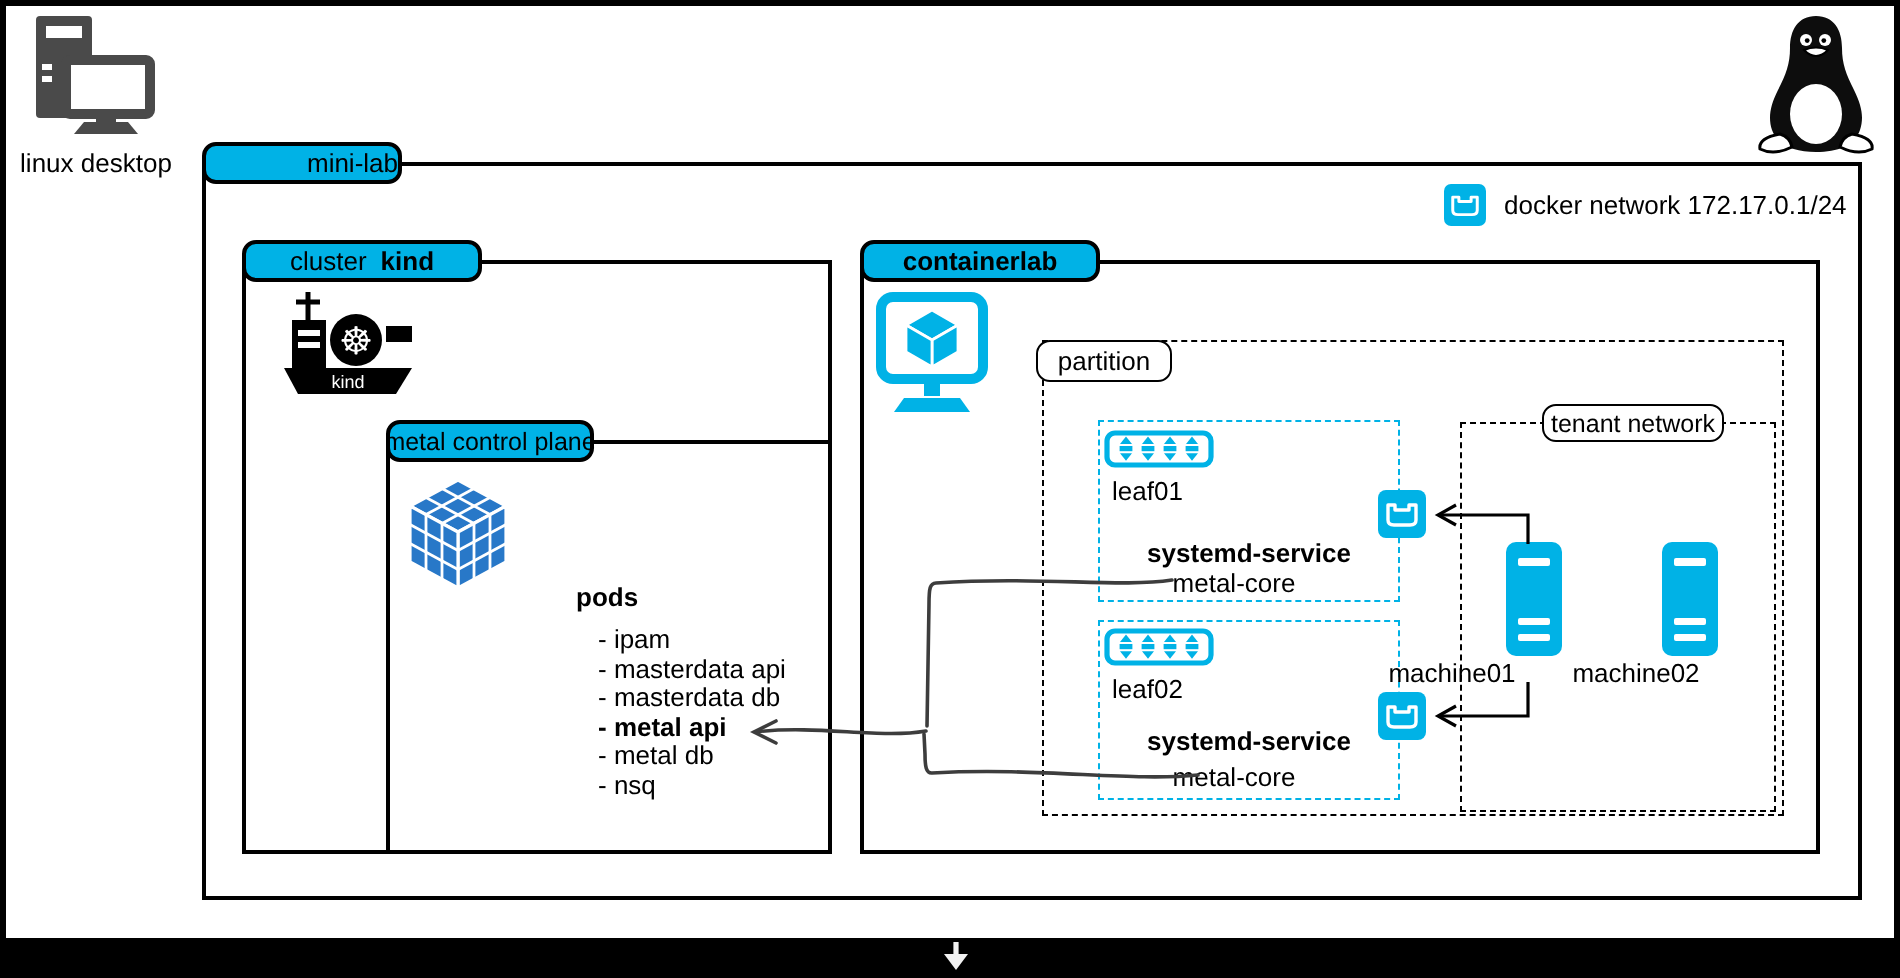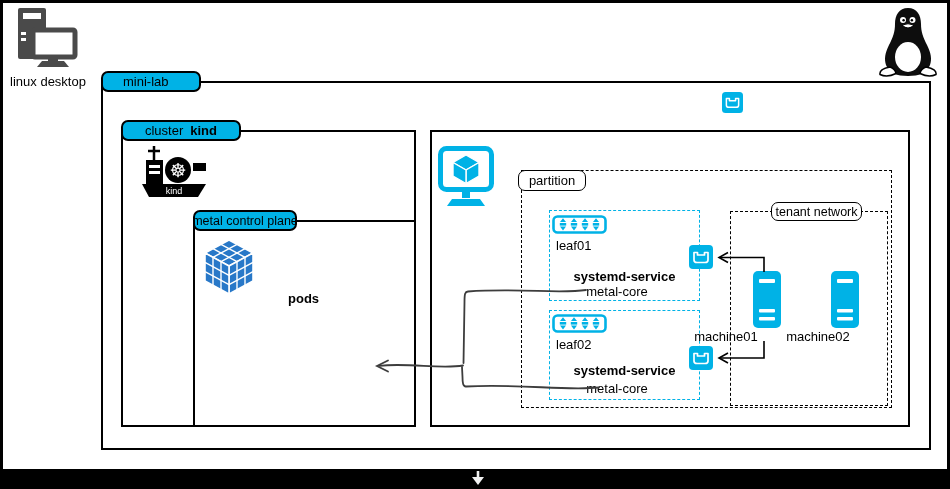--- a/index.html
+++ b/index.html
@@ -13,21 +13,21 @@
   .bottom-bar{position:absolute;left:0;bottom:0;width:950px;height:20px;background:#000;}
   .box{position:absolute;box-sizing:border-box;border:2px solid #000;background:transparent;}
   .box.dashed{border:1.5px dashed #000;}
   .box.cyan-dashed{border:1.5px dashed var(--cyan);}
   .tag{
     position:absolute;box-sizing:border-box;border:2px solid #000;border-radius:7px;
     background:var(--cyan);font-size:13px;display:flex;align-items:center;
     justify-content:center;white-space:nowrap;
   }
   .tag.white{background:#fff;border-width:1.5px;}
-  .tag.leftpad{justify-content:flex-start;padding-left:20px;}
+  .tag.leftpad{justify-content:flex-end;padding-left:20px;}
   .txt{position:absolute;font-size:13px;white-space:nowrap;}
   .b{font-weight:bold;}
   .center{text-align:center;}
   .pods-list div{font-size:13px;line-height:14.5px;white-space:nowrap;}
   svg{display:block;}
   .overlay{position:absolute;left:0;top:0;pointer-events:none;}
 </style>
 </head>
 <body>
 
@@ -76,20 +76,21 @@
   <div class="tag leftpad" style="left:101px;top:71px;width:100px;height:21px;">
     <span>mini-lab</span>
   </div>
 
   <span class="abs" style="left:722px;top:92px;">
     <svg width="21" height="21" viewBox="0 0 24 24">
       <rect x="0" y="0" width="24" height="24" rx="4" fill="#00b2e6"></rect>
       <path d="M5 7.5 L5 15 Q5 17.5 8 17.5 L16 17.5 Q19 17.5 19 15 L19 7.5 L15.5 7.5 L15.5 10 L8.5 10 L8.5 7.5 Z" fill="none" stroke="#fff" stroke-width="1.7" stroke-linejoin="round"></path>
     </svg>
   </span>
+  <div class="txt" style="left:752px;top:95px;">docker network 172.17.0.1/24</div>
 
   <div class="box" style="left:121px;top:130px;width:295px;height:297px;"></div>
   <div class="tag" style="left:121px;top:120px;width:120px;height:21px;">
     <span style="margin-right:7px;">cluster</span>
     <span class="b">kind</span>
   </div>
 
   <span class="abs" style="left:138px;top:144px;">
     <svg width="72" height="54" viewBox="0 0 72 54">
       <line x1="16" y1="2" x2="16" y2="20" stroke="#000" stroke-width="2.5"></line>
@@ -128,22 +129,33 @@
           <line x1="50" y1="33.7" x2="26" y2="46.7"></line>
         <line x1="18" y1="23.7" x2="18" y2="51.7"></line>
           <line x1="10" y1="19.3" x2="10" y2="47.3"></line>
         <line x1="2" y1="24.3" x2="26" y2="37.3"></line>
           <line x1="2" y1="33.7" x2="26" y2="46.7"></line>
       </g>
     </svg>
   </span>
 
   <div class="txt b" style="left:288px;top:291px;">pods</div>
+  <div class="abs pods-list" style="left:299px;top:313px;">
+    <div>- ipam</div>
+    <div>- masterdata api</div>
+    <div>- masterdata db</div>
+    <div class="b">- metal api</div>
+    <div>- metal db</div>
+    <div>- nsq</div>
+  </div>
 
   <div class="box" style="left:430px;top:130px;width:480px;height:297px;"></div>
+  <div class="tag b" style="left:430px;top:120px;width:120px;height:21px;">
+    <span>containerlab</span>
+  </div>
 
   <span class="abs" style="left:438px;top:146px;">
     <svg width="56" height="62" viewBox="0 0 56 62">
       <rect x="24" y="42" width="8" height="10" fill="#00b2e6"></rect>
       <path d="M14 53 L42 53 L47 60 L9 60 Z" fill="#00b2e6"></path>
       <rect x="2.5" y="2.5" width="51" height="41" rx="6" fill="#fff" stroke="#00b2e6" stroke-width="5"></rect>
       <g stroke="#fff" stroke-width="1.4" fill="#00b2e6" stroke-linejoin="round">
         <polygon points="28,9 41,16.5 28,24 15,16.5"></polygon>
         <polygon points="41,16.5 41,30 28,37.5 28,24"></polygon>
         <polygon points="15,16.5 28,24 28,37.5 15,30"></polygon>

